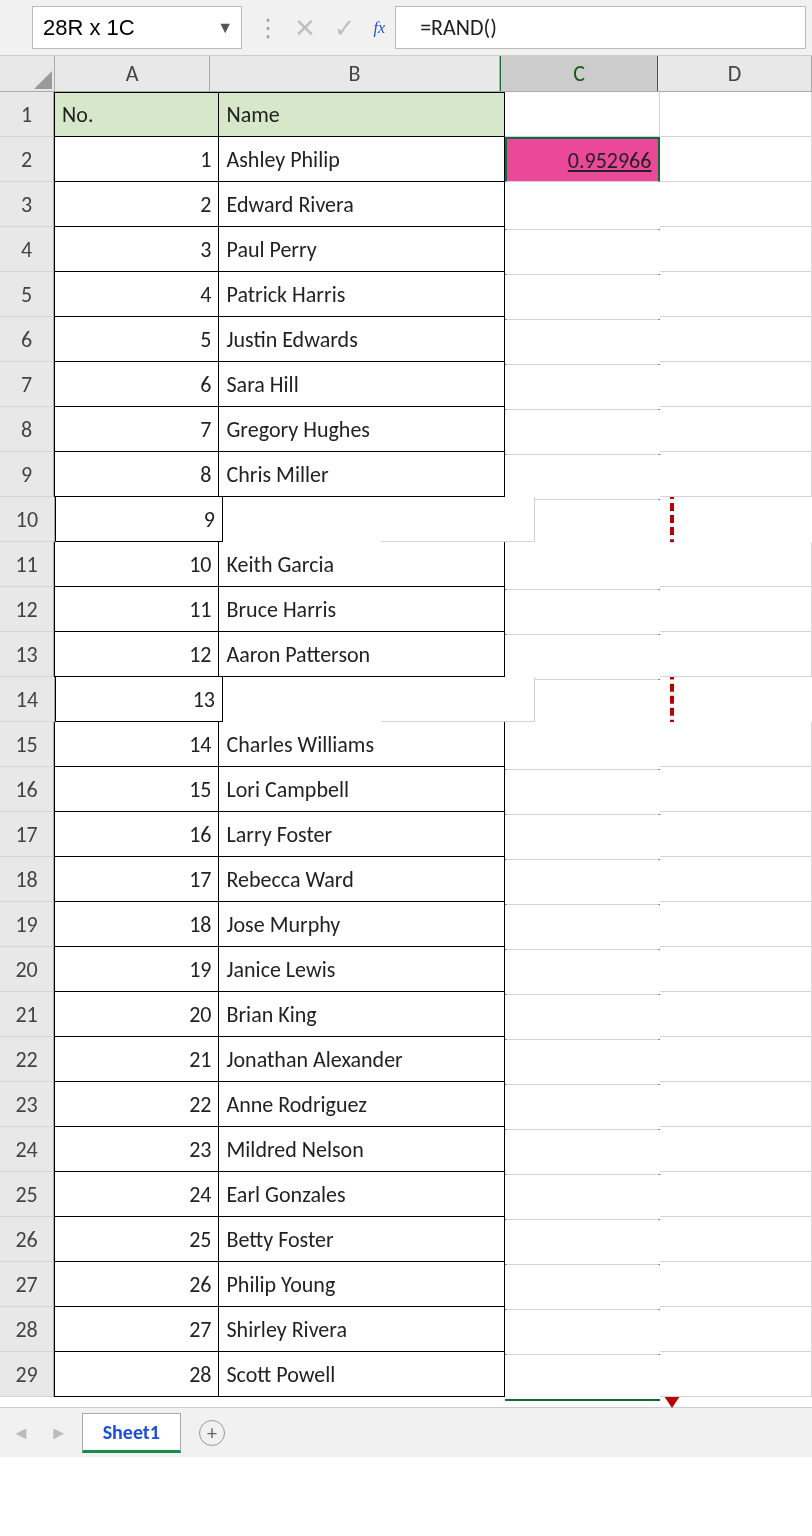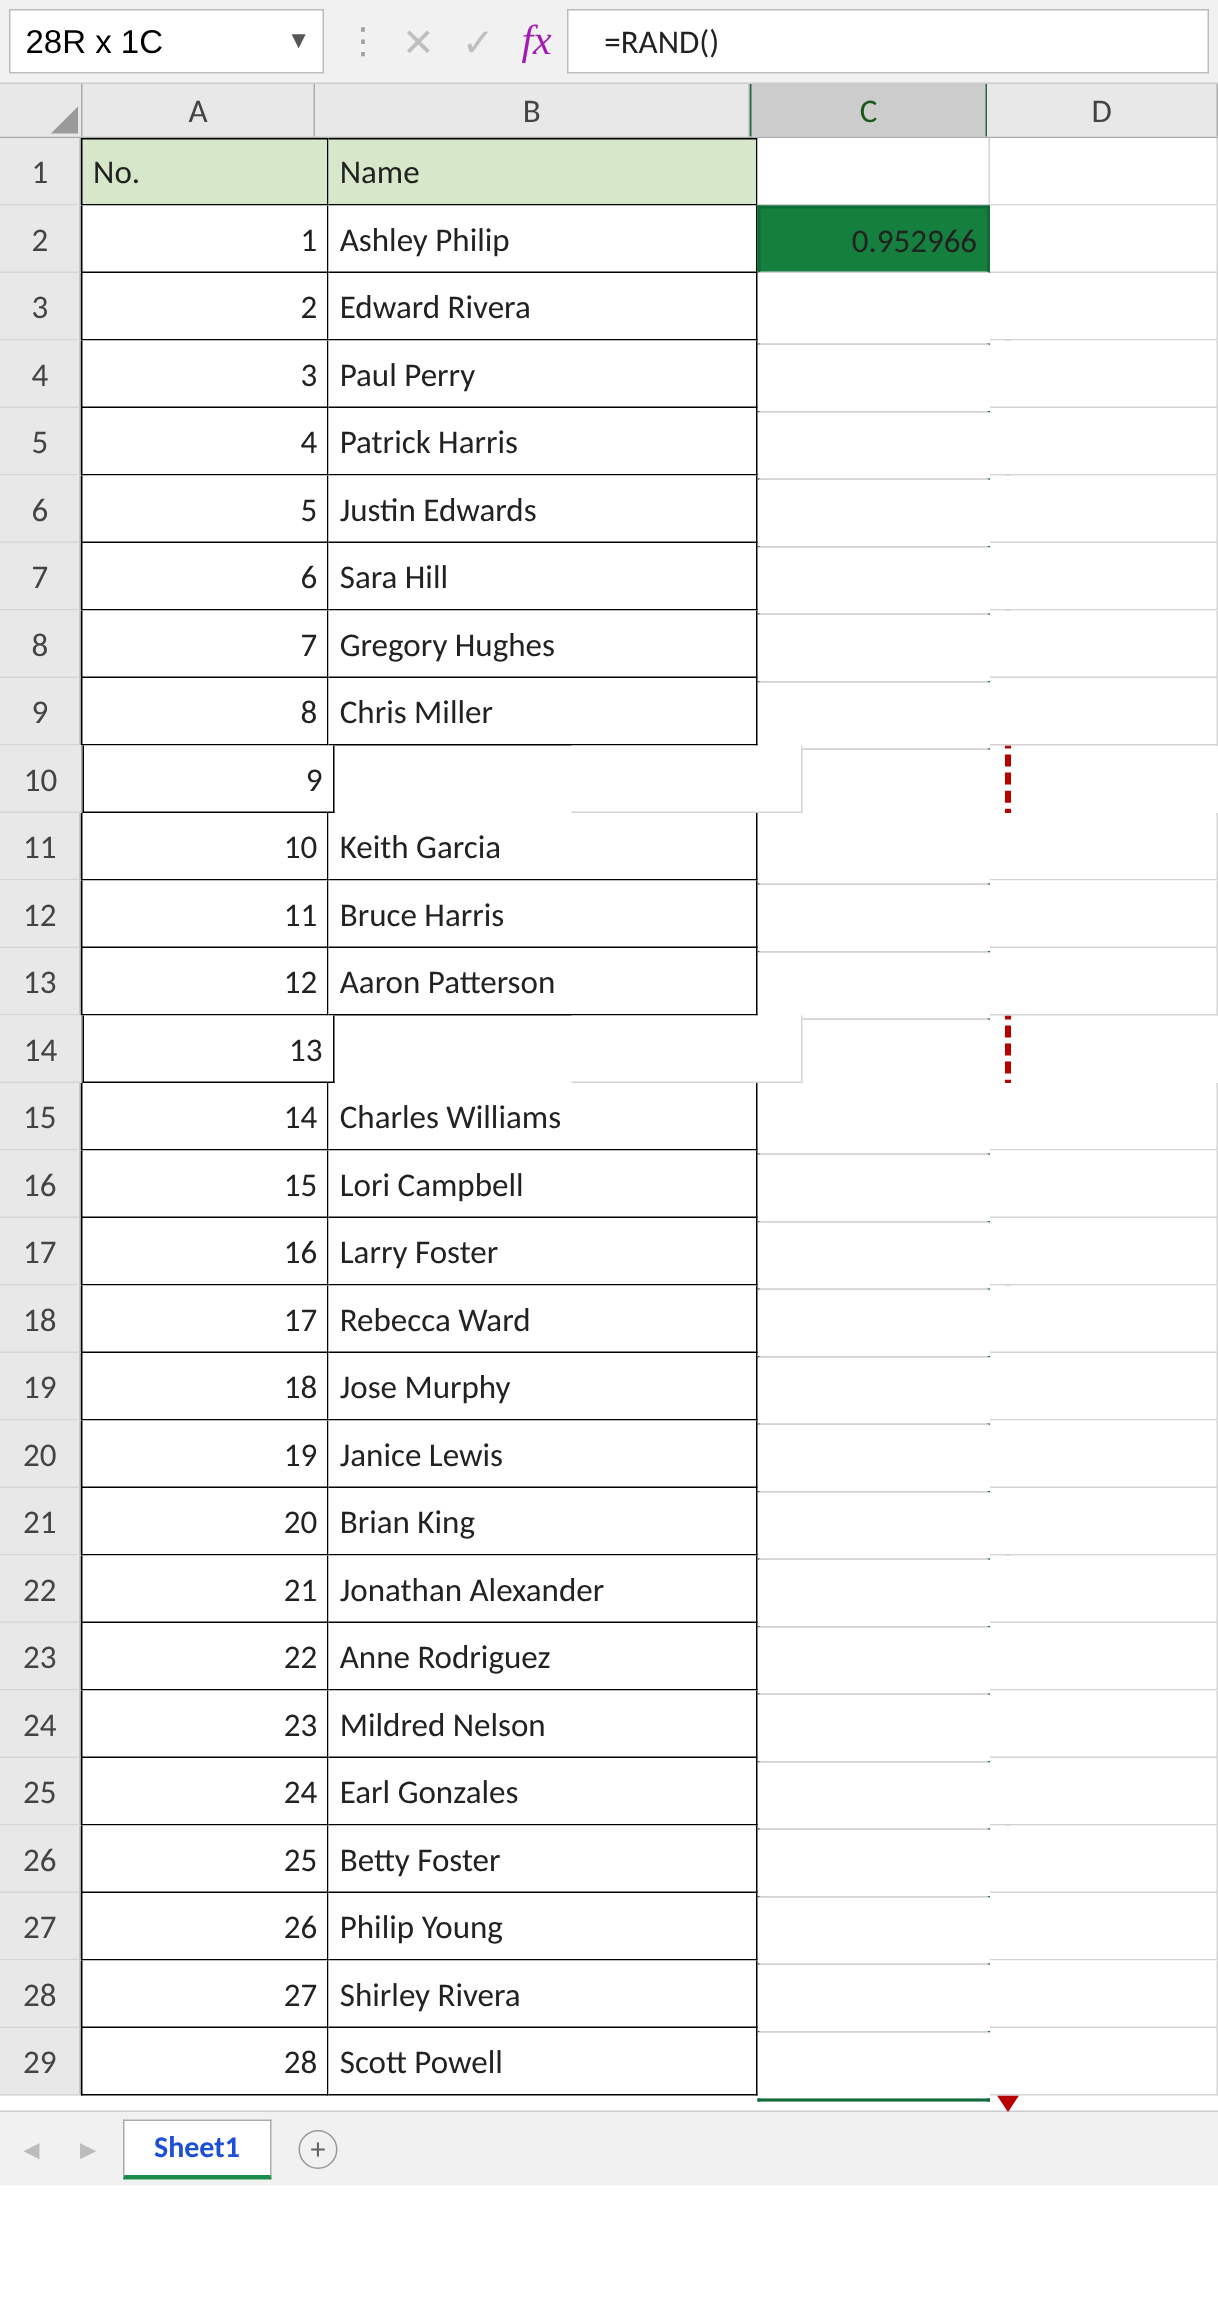--- a/index.html
+++ b/index.html
@@ -23,20 +23,21 @@
   }
   .name-box-wrap {
     display: flex;
     align-items: center;
     background: #fff;
     border: 1px solid #bbb;
     width: 210px;
     padding: 0 8px;
     font-size: 22px;
     position: relative;
+    margin-left: 26px;
   }
   .name-box {
     border: none;
     outline: none;
     font-size: 22px;
     width: 150px;
     background: transparent;
   }
   .name-box-drop {
     color: #555;
@@ -53,22 +54,22 @@
   .fx-group {
     display: flex;
     align-items: center;
     gap: 18px;
     color: #a0a0a0;
   }
   .fx-x, .fx-check { font-size: 26px; color:#bfbfbf; }
   .fx-label {
     font-style: italic;
     font-family: 'Times New Roman', serif;
-    font-size: 28px;
-    color: #a21caf;
+    font-size: 16px;
+    color: #1d4ed8;
   }
   .fx-input {
     flex: 1;
     background: #fff;
     border: 1px solid #bbb;
     padding: 4px 24px;
     font-size: 22px;
     display: flex;
     align-items: center;
   }
@@ -147,24 +148,25 @@
   .cB { width: 290px; border-right:1px solid #000; border-bottom:1px solid #000;}
   .cC { width: 158px; justify-content: flex-end; }
   .cD { width: 154px; position: relative; }
 
   
   .hdrcell { background: #d6e8c9 !important; border-top:1px solid #000;}
   .row1 .cA { justify-content:flex-start; }
   
   
   .cC.sel-active {
-    background: #15803d;
+    background: #ec4899;
     border-top: 2px solid #0f6b3a;
     border-left: 2px solid #0f6b3a;
     border-right: 2px solid #0f6b3a;
+    text-decoration: underline;
   }
   .cC.sel-range {
     background: #cfcfcf;
     border-left: 2px solid #0f6b3a;
     border-right: 2px solid #0f6b3a;
     margin-top: 47px;
   }
   .fill-handle{
     position:absolute; width:8px; height:8px; background:#0f6b3a; bottom:-4px; right:-4px;
   }

